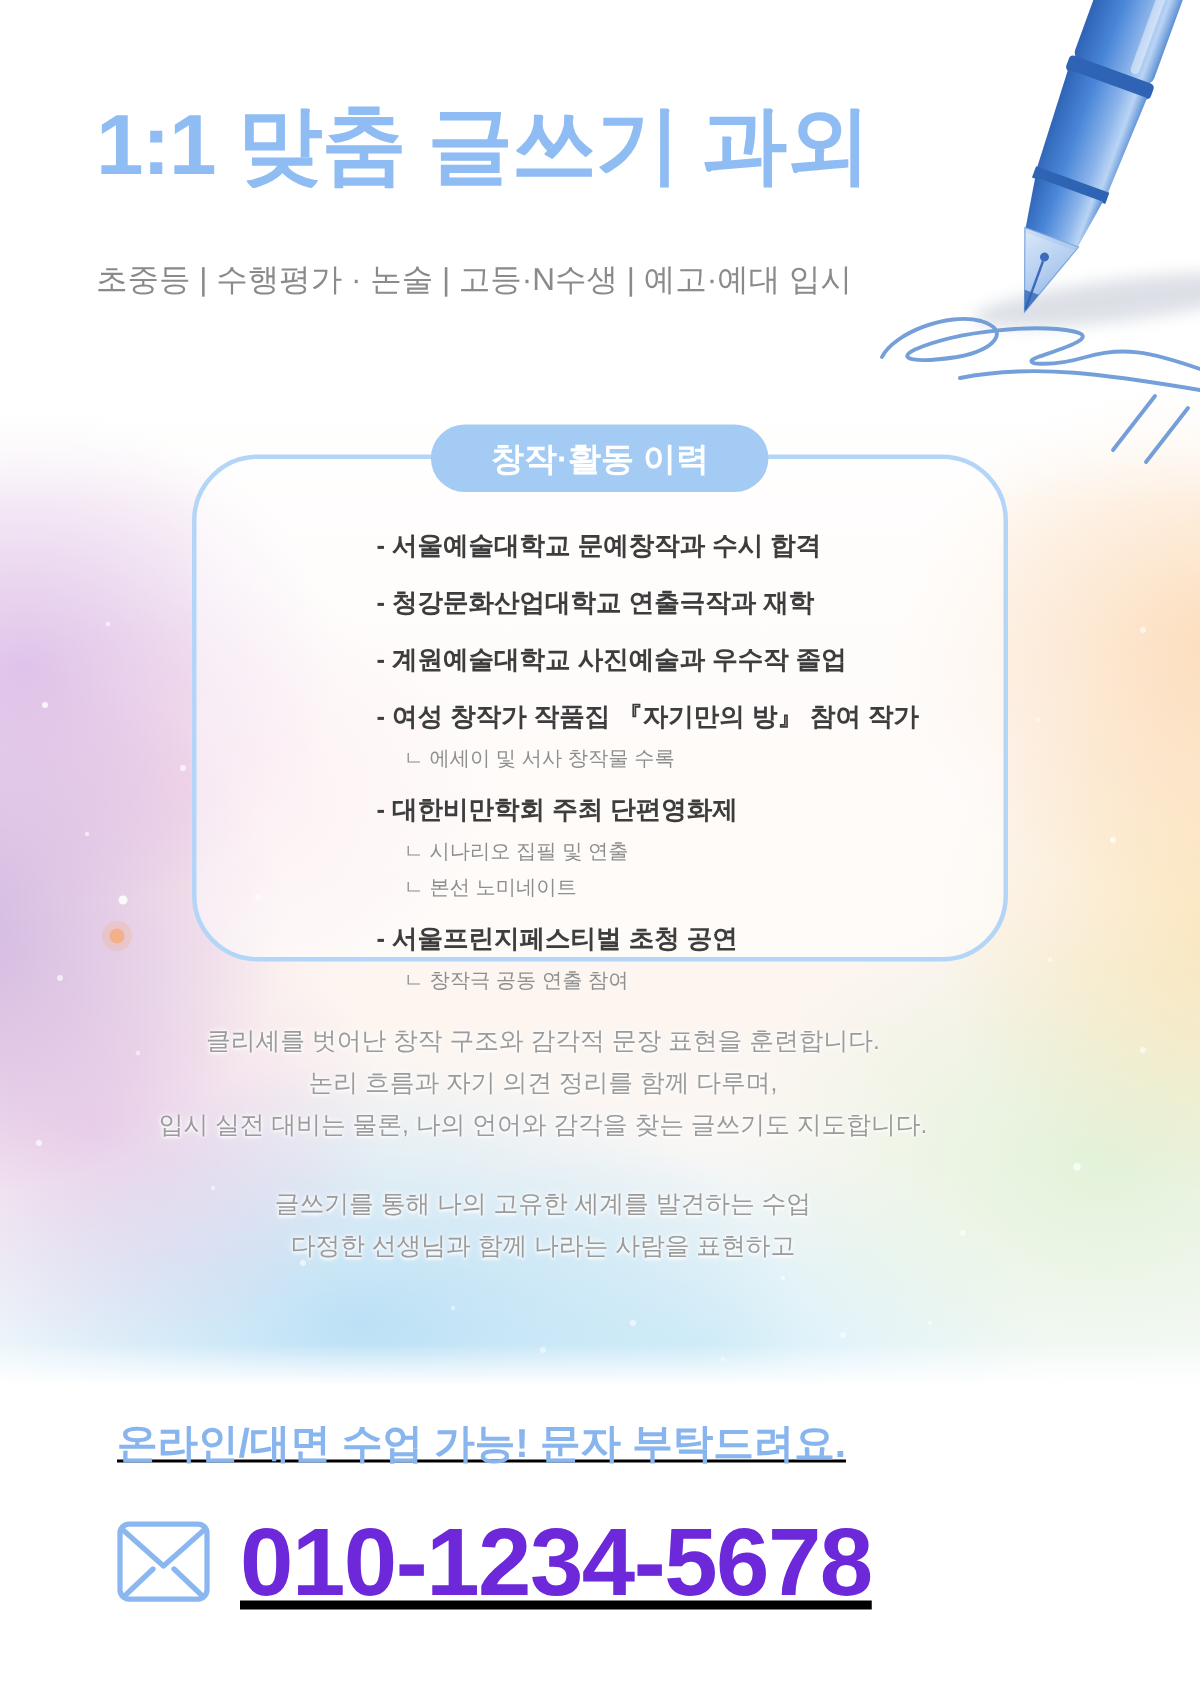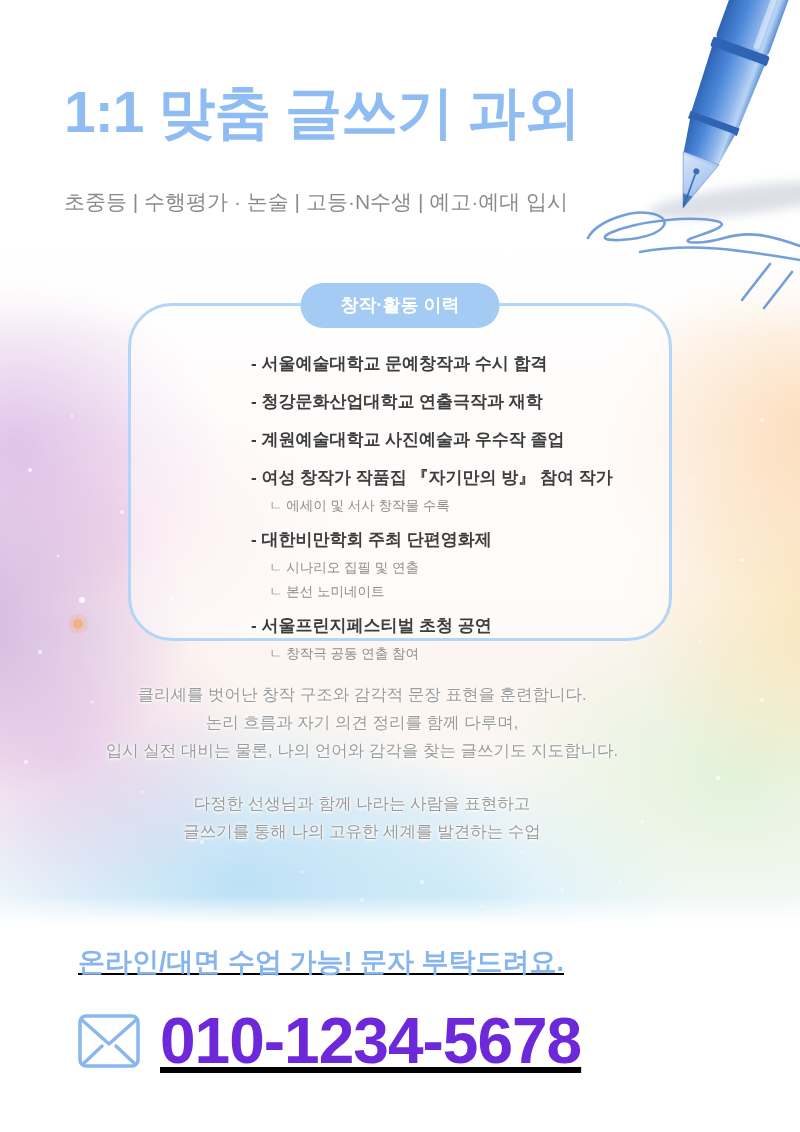--- a/index.html
+++ b/index.html
@@ -32,35 +32,35 @@
   .bg-pastel::after {
     content:""; position:absolute; left:0; bottom:0; width:100%; height:28px;
     background:linear-gradient(rgba(255,255,255,0), #ffffff);
   }
   .sparkles { position:absolute; left:0; top:0; z-index:1; pointer-events:none; }
 
   
   .pen-illo { position:absolute; left:0; top:0; z-index:1; pointer-events:none; }
 
   
-  .header { position:absolute; left:64px; top:83px; z-index:2; }
+  .header { position:absolute; left:64px; top:68px; z-index:2; }
   .title { font-size:57px; line-height:1.05; color:#8FBCF2; letter-spacing:-1px; white-space:nowrap; }
   .title .t-reg  { font-weight:600; }
   .title .t-bold { font-weight:900; }
   .subtitle { margin-top:38px; font-size:21px; line-height:42px; color:#8a8a8a; font-weight:500; white-space:nowrap; }
 
   
   .cred-box {
     position:absolute; left:128px; top:303px; width:544px; height:338px; z-index:2;
     border:3px solid #b3d6f8; border-radius:44px;
     background:rgba(255,255,255,0.5);
   }
   .badge {
     position:absolute; top:-23px; left:50%; transform:translateX(-50%);
-    background:#a3cbf4; color:#ffffff; font-weight:800; font-size:18px;
+    background:#a3cbf4; color:#ffffff; font-weight:800; font-size:22px;
     height:45px; line-height:45px; padding:0 40px; border-radius:999px;
     white-space:nowrap;
   }
   .cred-list { margin:46px 0 0 120px; }
   .cred-main { font-size:17px; font-weight:700; color:#3d3d3d; margin-bottom:15px; white-space:nowrap; }
   .cred-sub  { font-size:13.5px; color:#8e8e8e; margin:-7px 0 13px 18px; white-space:nowrap; }
 
   
   .desc { position:absolute; left:0; top:680px; width:724px; text-align:center; z-index:2; }
   .desc p {
@@ -187,22 +187,22 @@
       <div class="cred-main">- 서울프린지페스티벌 초청 공연</div>
       <div class="cred-sub">ㄴ 창작극 공동 연출 참여</div>
     </div>
   </section>
 
   <section class="desc">
     <p>클리셰를 벗어난 창작 구조와 감각적 문장 표현을 훈련합니다.</p>
     <p>논리 흐름과 자기 의견 정리를 함께 다루며,</p>
     <p>입시 실전 대비는 물론, 나의 언어와 감각을 찾는 글쓰기도 지도합니다.</p>
     <div class="gap"></div>
+    <p>글쓰기를 통해 나의 고유한 세계를 발견하는 수업</p>
     <p>다정한 선생님과 함께 나라는 사람을 표현하고</p>
-    <p>글쓰기를 통해 나의 고유한 세계를 발견하는 수업</p>
   </section>
 
   <footer class="contact">
     <div class="contact-note">온라인/대면 수업 가능! 문자 부탁드려요.</div>
     <div class="phone-row">
       <svg class="envelope" width="62" height="56" viewBox="0 0 62 56">
         <rect x="2" y="3" width="58" height="50" rx="6" fill="none" stroke="#8ab7ef" stroke-width="3.5"></rect>
         <path d="M4 7 L31 31 L58 7" fill="none" stroke="#8ab7ef" stroke-width="3.5" stroke-linejoin="round" stroke-linecap="round"></path>
         <path d="M5 51 L24 33" fill="none" stroke="#8ab7ef" stroke-width="3.5" stroke-linecap="round"></path>
         <path d="M57 51 L38 33" fill="none" stroke="#8ab7ef" stroke-width="3.5" stroke-linecap="round"></path>

